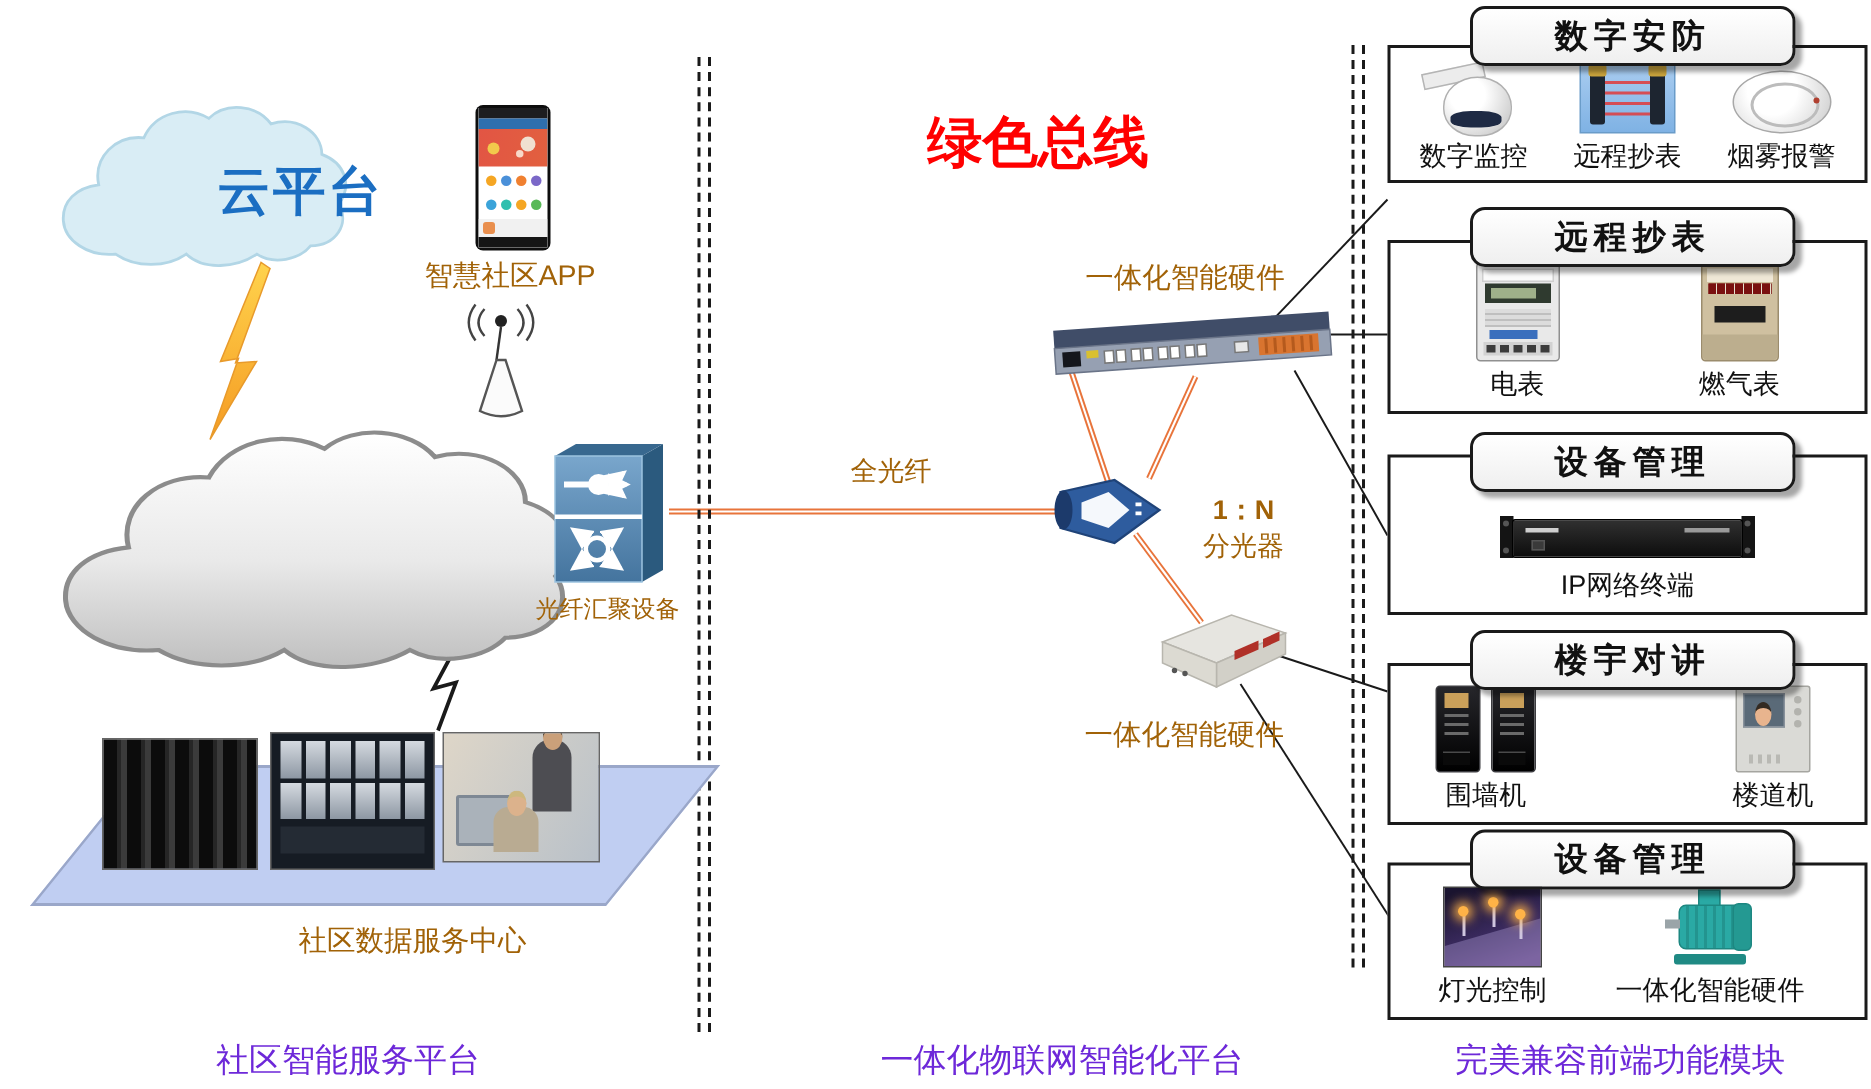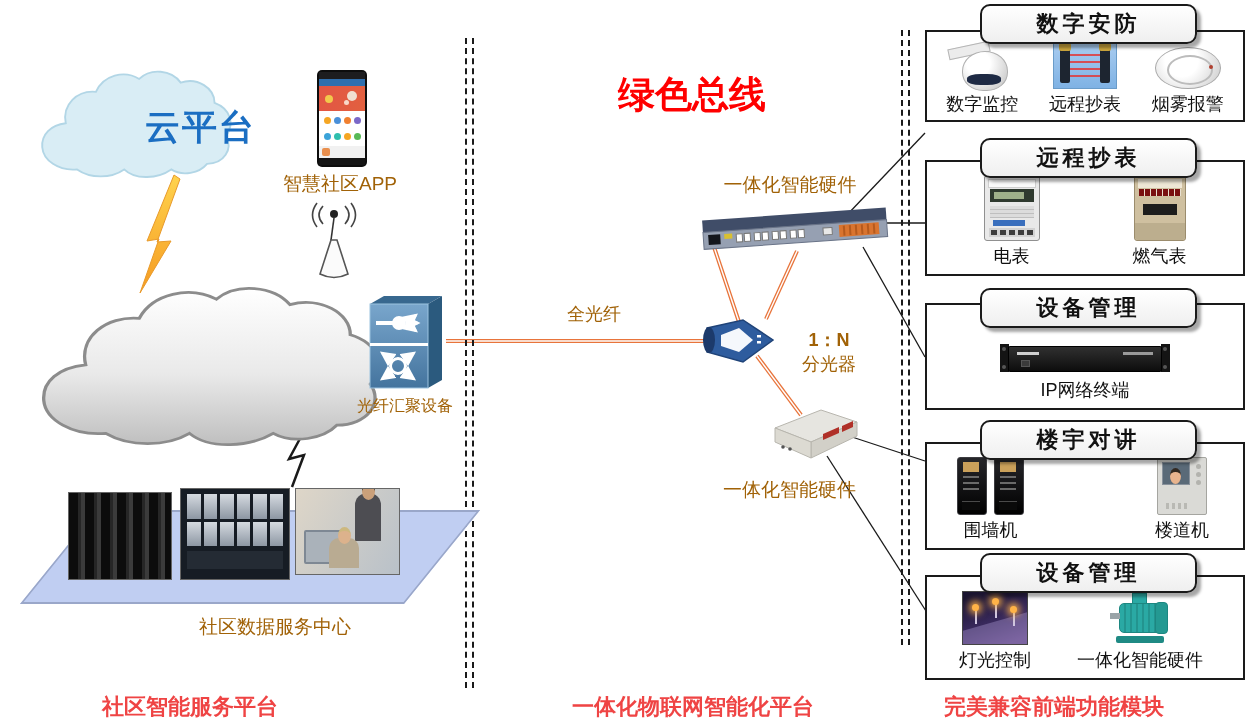--- a/index.html
+++ b/index.html
@@ -16,21 +16,21 @@
   
   .cloud1-text{position:absolute;left:30px;top:104px;width:226px;text-align:right;
                font-size:35px;font-weight:bold;color:#1B6EC2;letter-spacing:2px;}
   .cloud2-text{position:absolute;left:40px;top:348px;width:390px;text-align:center;
                font-size:31px;font-weight:bold;color:#1B6EC2;line-height:36px;}
 
   
   .lbl{position:absolute;font-size:18px;color:#a16207;text-align:center;white-space:nowrap;}
   .green-bus{position:absolute;left:612px;top:70px;width:160px;text-align:center;
              font-size:37px;font-weight:bold;color:#FF0000;}
-  .footer{position:absolute;top:692px;font-size:22px;font-weight:bold;color:#ef4444;text-align:left;white-space:nowrap;}
+  .footer{position:absolute;top:692px;font-size:22px;font-weight:normal;color:#6d28d9;text-align:center;white-space:nowrap;}
 
   
   .phone{position:absolute;left:317px;top:70px;width:50px;height:97px;background:#0d0d0d;border-radius:5px;padding:2px;box-sizing:border-box;}
   .phone .scr{width:100%;height:100%;background:#fff;display:flex;flex-direction:column;overflow:hidden;}
   .phone .st{height:7px;background:#1d1d1f;}
   .phone .nav{height:7px;background:#2f6fae;}
   .phone .ban{height:25px;background:linear-gradient(100deg,#e25544,#e2603f);position:relative;}
   .phone .ban i{position:absolute;border-radius:50%;}
   .phone .icons{flex:1;display:grid;grid-template-columns:repeat(4,1fr);align-items:center;justify-items:center;padding:2px 3px;}
   .phone .icons i{width:7px;height:7px;border-radius:50%;}

